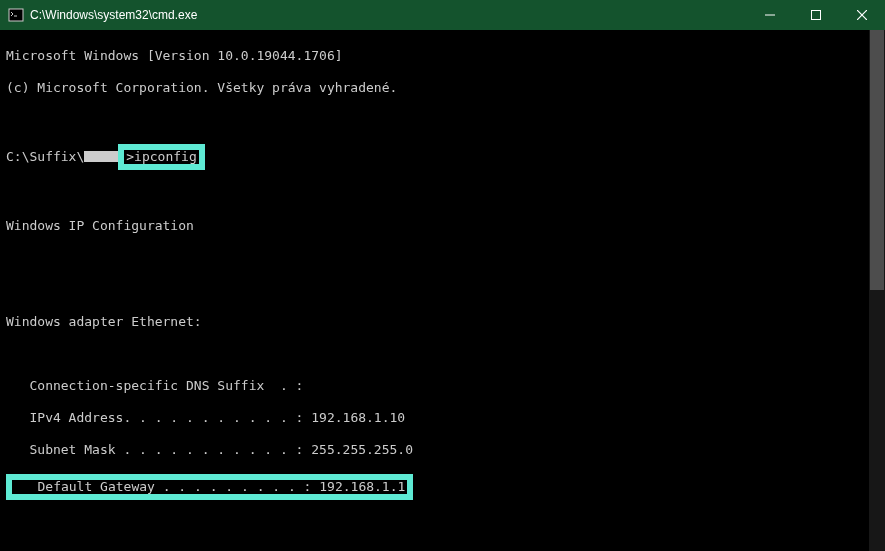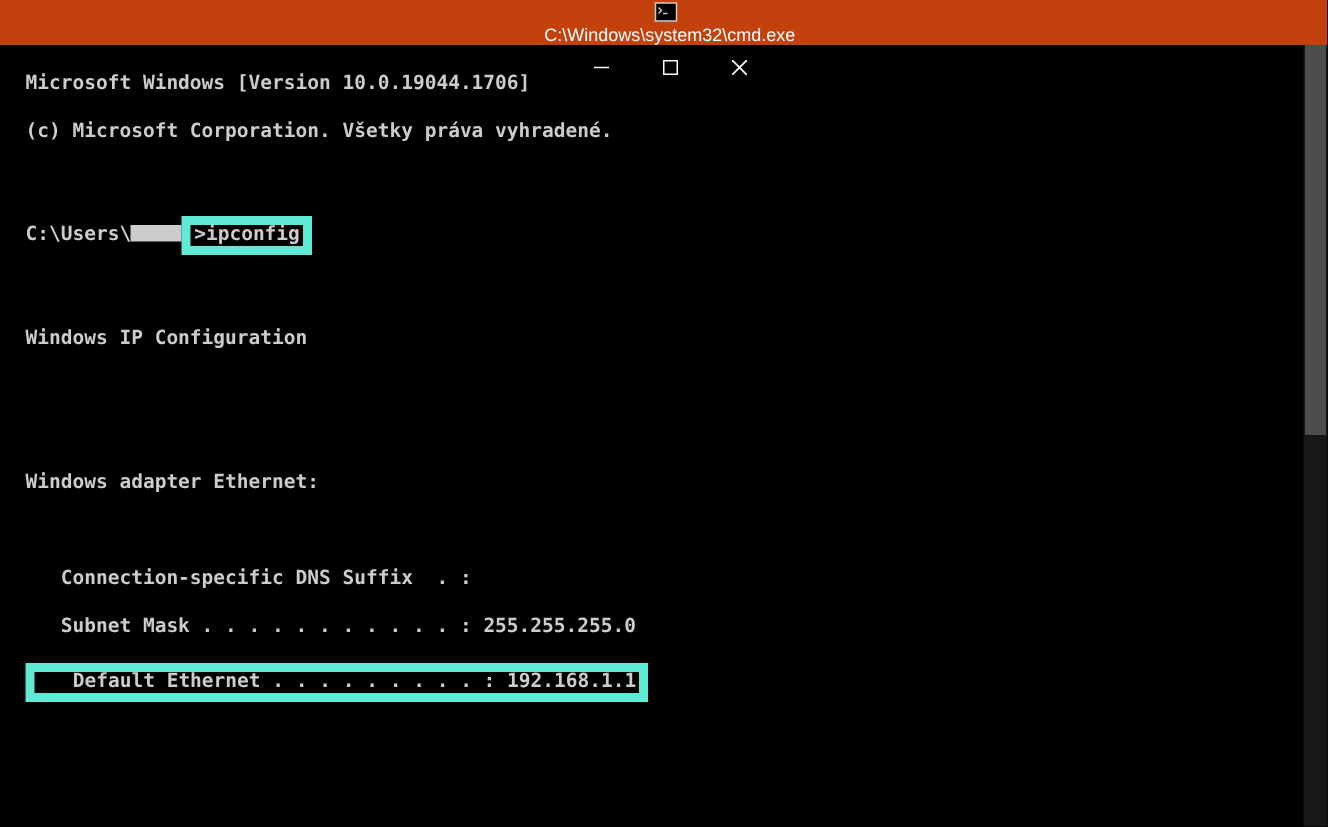--- a/index.html
+++ b/index.html
@@ -6,24 +6,23 @@
     body {
       width:885px; height:551px;
       background:#000;
       font-family:Consolas,monospace;
       font-size:13px;
       color:#cccccc;
       overflow:hidden;
     }
     .titlebar {
       height:30px;
-      background:#c2410c;
+      background:#14532d;
       display:flex; align-items:center;
       padding-left:8px;
-      flex-direction:column;
     }
     .titlebar-icon {
       width:16px; height:16px;
       margin-right:6px;
       display:inline-block;
     }
     .titlebar-icon svg { width:16px; height:16px; }
     .titlebar-text {
       flex:1; font-size:12px;
       font-family:"Segoe UI",sans-serif;
@@ -32,25 +31,24 @@
     .titlebar-buttons { display:flex; }
     .tb-btn {
       width:46px; height:30px;
       display:flex; align-items:center; justify-content:center;
       color:#ffffff;
     }
     .tb-btn svg { width:10px; height:10px; stroke:#ffffff; fill:none; stroke-width:1; }
     .tb-btn.close svg { stroke-width:1.2; }
     .content {
       position:relative;
-      padding:2px 17px;
+      padding:2px 6px;
       line-height:16px;
       white-space:pre;
       height:521px;
-      font-weight:bold;
     }
     .scrollbar {
       position:absolute;
       right:0; top:30px;
       width:16px; height:521px;
       background:#171717;
     }
     .scrollbar-thumb {
       position:absolute;
       left:1px; top:0;
@@ -101,30 +99,31 @@
           <line x1="10" y1="0" x2="0" y2="10"></line>
         </svg>
       </div>
   </div>
 </div>
 
 <div class="content">
 <span class="row">Microsoft Windows [Version 10.0.19044.1706]</span>
 <span class="row">(c) Microsoft Corporation. Všetky práva vyhradené.</span>
 <span class="row"> </span>
-<span class="row"><span>C:\Users\</span><span class="redact"></span><span class="hl"><span>&gt;ipconfig</span></span></span>
+<span class="row"><span>C:\Suffix\</span><span class="redact"></span><span class="hl"><span>&gt;ipconfig</span></span></span>
 <span class="row"> </span>
 <span class="row">Windows IP Configuration</span>
 <span class="row"> </span>
 <span class="row"> </span>
 <span class="row">Windows adapter Ethernet:</span>
 <span class="row"> </span>
 <span class="row">   Connection-specific DNS Suffix  . :</span>
+<span class="row"><span>   IPv4 Address. . . . . . . . . . . : </span><span>192.168.1.10</span></span>
 <span class="row"><span>   Subnet Mask . . . . . . . . . . . : </span><span>255.255.255.0</span></span>
-<span class="row"><span class="hl"><span>   Default Ethernet . . . . . . . . . : </span><span>192.168.1.1</span></span></span>
+<span class="row"><span class="hl"><span>   Default Gateway . . . . . . . . . : </span><span>192.168.1.1</span></span></span>
 <span class="row"> </span>
 
 
 
 
 
 
 
 
 

